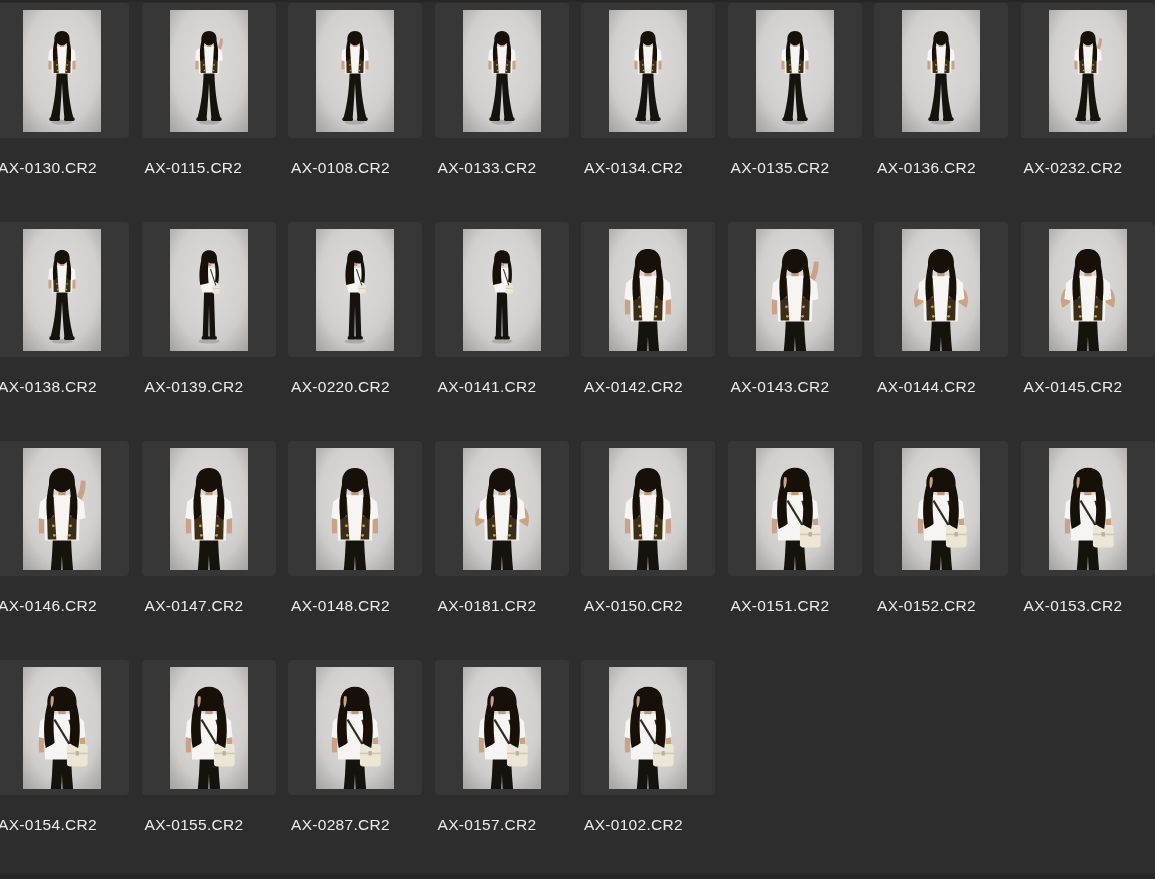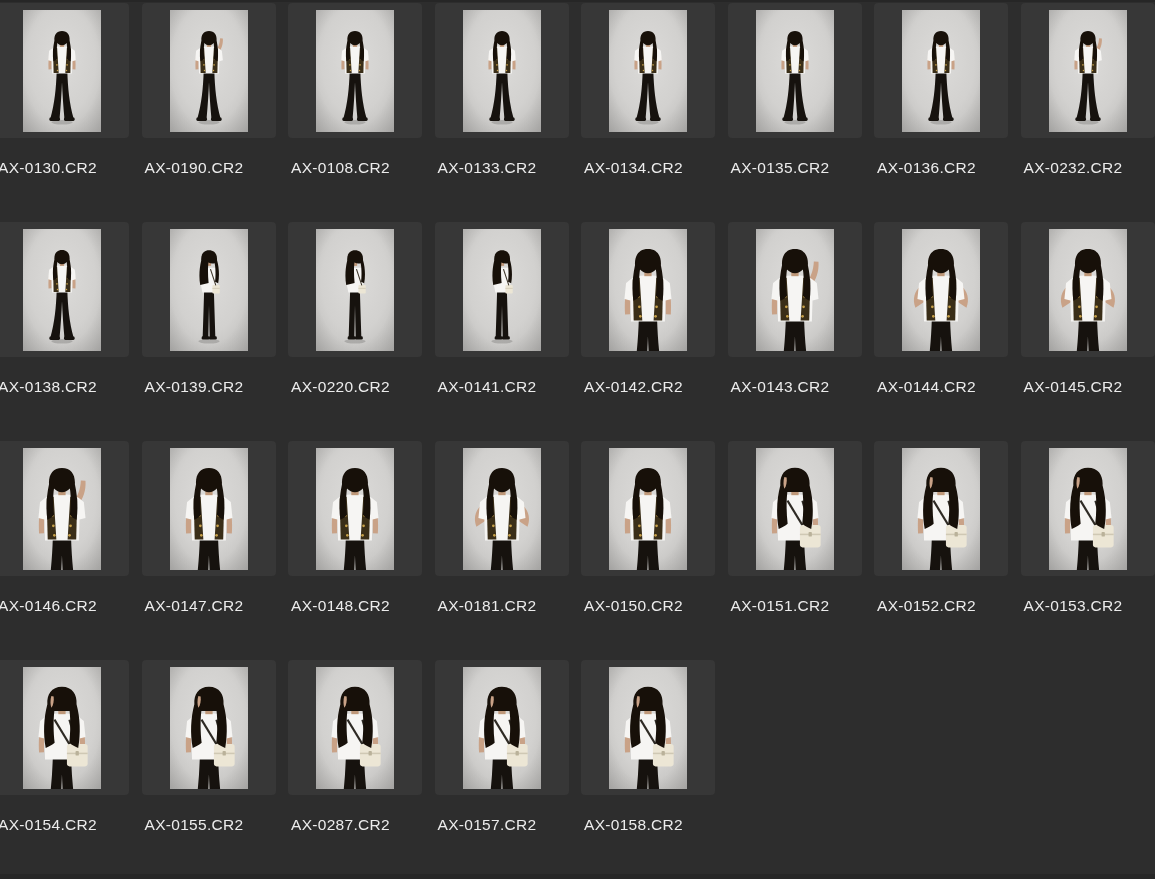--- a/index.html
+++ b/index.html
@@ -112,21 +112,21 @@
             <circle cx="45.8" cy="48" r=".8" fill="#c9a24a"></circle>
             <circle cx="45.2" cy="54" r=".8" fill="#c9a24a"></circle>
             <circle cx="44.6" cy="59.5" r=".8" fill="#c9a24a"></circle>
             <rect x="37.8" y="31.5" width="4.4" height="4.8" fill="#bf9879"></rect>
             <ellipse cx="40" cy="28.6" rx="4.7" ry="5.4" fill="#c9a287"></ellipse>
             <path d="M40,20.6 C34.4,20.6 31.8,24.6 32.2,30 C30.6,37 30.2,44.5 31.2,50.5 C32.8,49.8 34.2,48.9 35.2,47.6 C34.4,42.5 34.6,36.5 35.2,32.4 C36.6,33.8 38.2,34.6 40,34.6 C41.8,34.6 43.4,33.8 44.8,32.4 C45.4,36.5 45.6,42.5 44.8,47.6 C45.8,48.9 47.2,49.8 48.8,50.5 C49.8,44.5 49.4,37 47.8,30 C48.2,24.6 45.6,20.6 40,20.6 Z" fill="#171009"></path>
           </g>
           <rect width="80" height="120" fill="url(#phvig)" opacity="0.55"></rect>
         </svg>
       </div>
-      <div class="label">AX-0190.CR2</div>
+      <div class="label">AX-0115.CR2</div>
     </div>
     <div class="item">
       <div class="cell">
         <svg class="photo" viewBox="0 0 80 120" preserveAspectRatio="none">
           <rect width="80" height="120" fill="url(#phbg)"></rect>
           <g>
             <ellipse cx="40" cy="110.5" rx="11" ry="2.2" fill="rgba(0,0,0,.16)"></ellipse>
             <path d="M34.5,61 C34,76 32.5,92 28,107 L37.5,107 C38.7,94 39.6,82 40,71 C40.4,82 41.3,94 42.5,107 L52,107 C47.5,92 46,76 45.5,61 Z" fill="#16120e"></path>
             <rect x="27" y="105.8" width="11" height="3.4" rx="1.4" fill="#16120e"></rect>
             <rect x="42" y="105.8" width="11" height="3.4" rx="1.4" fill="#16120e"></rect>
@@ -882,17 +882,17 @@
             <rect x="43" y="53.5" width="12.5" height="13" rx="1.6" fill="#ece6d5"></rect>
             <path d="M43,59 h12.5" stroke="#cfc8b4" stroke-width="0.9"></path>
             <rect x="48.2" y="57.6" width="2" height="2.6" rx="0.5" fill="#b9b19a"></rect>
             <rect x="37.8" y="31.5" width="4.4" height="4.8" fill="#bf9879"></rect>
             <path d="M40,20.4 C33.6,20.4 30.8,25 31.2,30.6 C29,38.5 28.6,47.5 30.2,55.8 C32.4,55 34.2,54 35.6,52.8 C34.8,46.5 34.8,39.5 35.4,34.4 L44.6,34.4 C45.2,39.5 45.2,46.5 44.4,52.8 C45.8,54 47.6,55 49.8,55.8 C51.4,47.5 51,38.5 48.8,30.6 C49.2,25 46.4,20.4 40,20.4 Z" fill="#171009"></path>
             <path d="M33.6,25.8 C32.9,28.2 32.9,30.6 33.6,32.6 C34.8,31.2 35.3,28.4 35,26 Z" fill="#c9a287"></path>
           </g>
           <rect width="80" height="120" fill="url(#phvig)" opacity="0.55"></rect>
         </svg>
       </div>
-      <div class="label">AX-0158.CR2</div>
+      <div class="label">AX-0102.CR2</div>
     </div>
   </div>
 
 <div class="bottom-edge"></div>
 
 </body></html>

